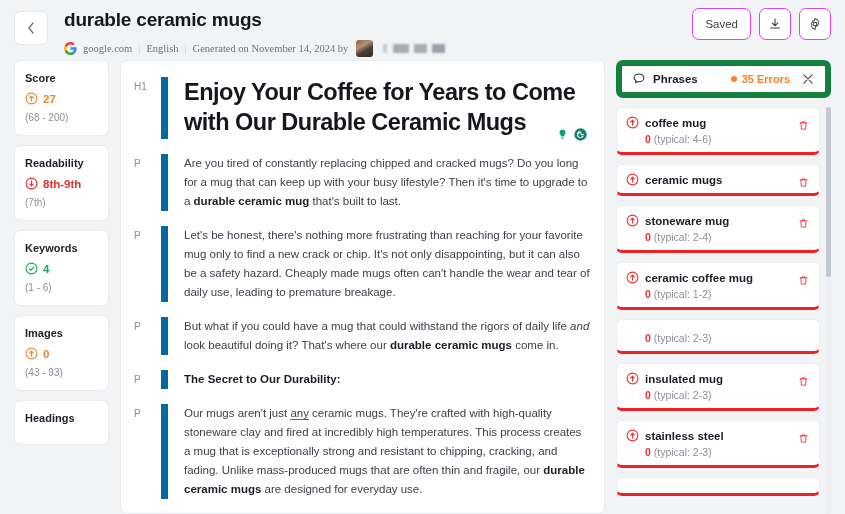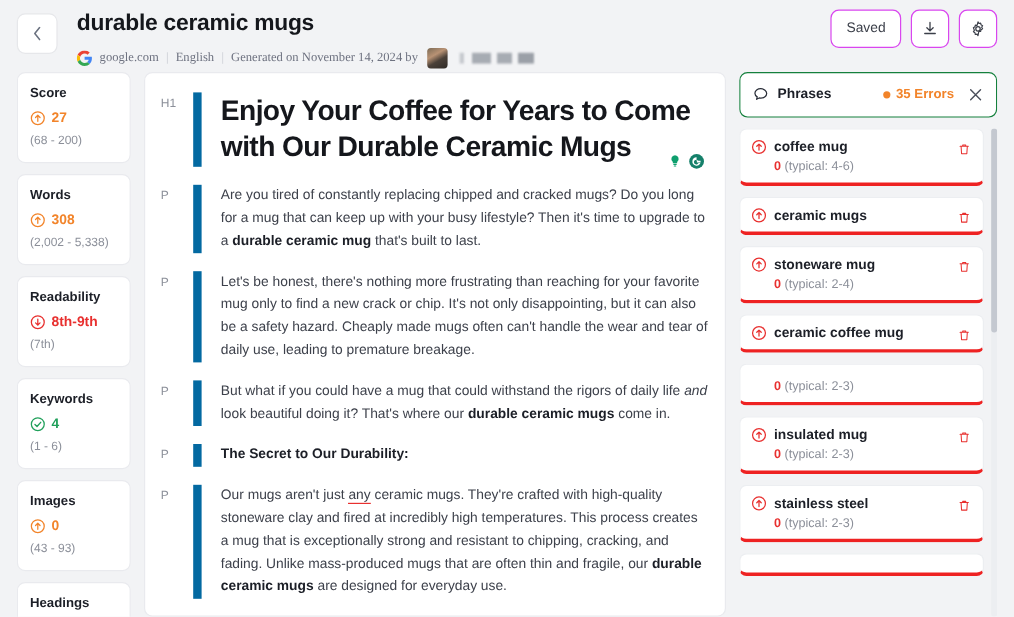--- a/index.html
+++ b/index.html
@@ -214,21 +214,21 @@
   
   .phrases {
     width: 215px;
     flex: none;
     display: flex;
     flex-direction: column;
     overflow: hidden;
   }
   .phrases-head {
     background: #ffffff;
-    border: 1px solid #15803d;
+    border: 6px solid #15803d;
     border-radius: 7px;
     height: 38px;
     display: flex;
     align-items: center;
     padding: 0 10px;
     flex: none;
     margin-bottom: 9px;
   }
   .ph-title {
     font-size: 11.5px;
@@ -363,31 +363,20 @@
       <div class="metric-value-row">
         <svg class="ico" viewBox="0 0 16 16">
           <circle cx="8" cy="8" r="6.6" fill="none" stroke="#f2842a" stroke-width="1.3"></circle>
           <path d="M8 11.2V5M8 5L5.7 7.3M8 5l2.3 2.3" stroke="#f2842a" stroke-width="1.3" stroke-linecap="round" stroke-linejoin="round" fill="none"></path>
         </svg>
         <span class="metric-value orange">27</span>
       </div>
       <div class="metric-range">(68 - 200)</div>
     </div>
 
-    <div class="metric-card">
-      <div class="metric-label">Words</div>
-      <div class="metric-value-row">
-        <svg class="ico" viewBox="0 0 16 16">
-          <circle cx="8" cy="8" r="6.6" fill="none" stroke="#f2842a" stroke-width="1.3"></circle>
-          <path d="M8 11.2V5M8 5L5.7 7.3M8 5l2.3 2.3" stroke="#f2842a" stroke-width="1.3" stroke-linecap="round" stroke-linejoin="round" fill="none"></path>
-        </svg>
-        <span class="metric-value orange">308</span>
-      </div>
-      <div class="metric-range">(2,002 - 5,338)</div>
-    </div>
 
     <div class="metric-card">
       <div class="metric-label">Readability</div>
       <div class="metric-value-row">
         <svg class="ico" viewBox="0 0 16 16">
           <circle cx="8" cy="8" r="6.6" fill="none" stroke="#e8302f" stroke-width="1.3"></circle>
           <path d="M8 4.8V11M8 11l-2.3-2.3M8 11l2.3-2.3" stroke="#e8302f" stroke-width="1.3" stroke-linecap="round" stroke-linejoin="round" fill="none"></path>
         </svg>
         <span class="metric-value red">8th-9th</span>
       </div>
@@ -565,20 +554,24 @@
             <circle cx="8" cy="8" r="6.6" fill="none" stroke="#e8302f" stroke-width="1.3"></circle>
             <path d="M8 11.2V5M8 5L5.7 7.3M8 5l2.3 2.3" stroke="#e8302f" stroke-width="1.3" stroke-linecap="round" stroke-linejoin="round" fill="none"></path>
           </svg>
           <span class="pc-name">ceramic coffee mug</span>
           <span class="pc-trash">
             <svg width="11" height="11" viewBox="0 0 14 14">
               <path d="M2.6 3.6h8.8M5.4 3.6V2.3h3.2v1.3M3.7 3.6l.5 8h5.6l.5-8" stroke="#e8302f" stroke-width="1.1" fill="none" stroke-linecap="round" stroke-linejoin="round"></path>
             </svg>
           </span>
         </div>
+        <div class="pc-row2">
+          <span class="pc-count">0</span>
+          <span>(typical: 1-2)</span>
+        </div>
       </div>
 
       <div class="phrase-card">
         <div class="pc-row2">
           <span class="pc-count">0</span>
           <span>(typical: 2-3)</span>
         </div>
       </div>
 
       <div class="phrase-card">

